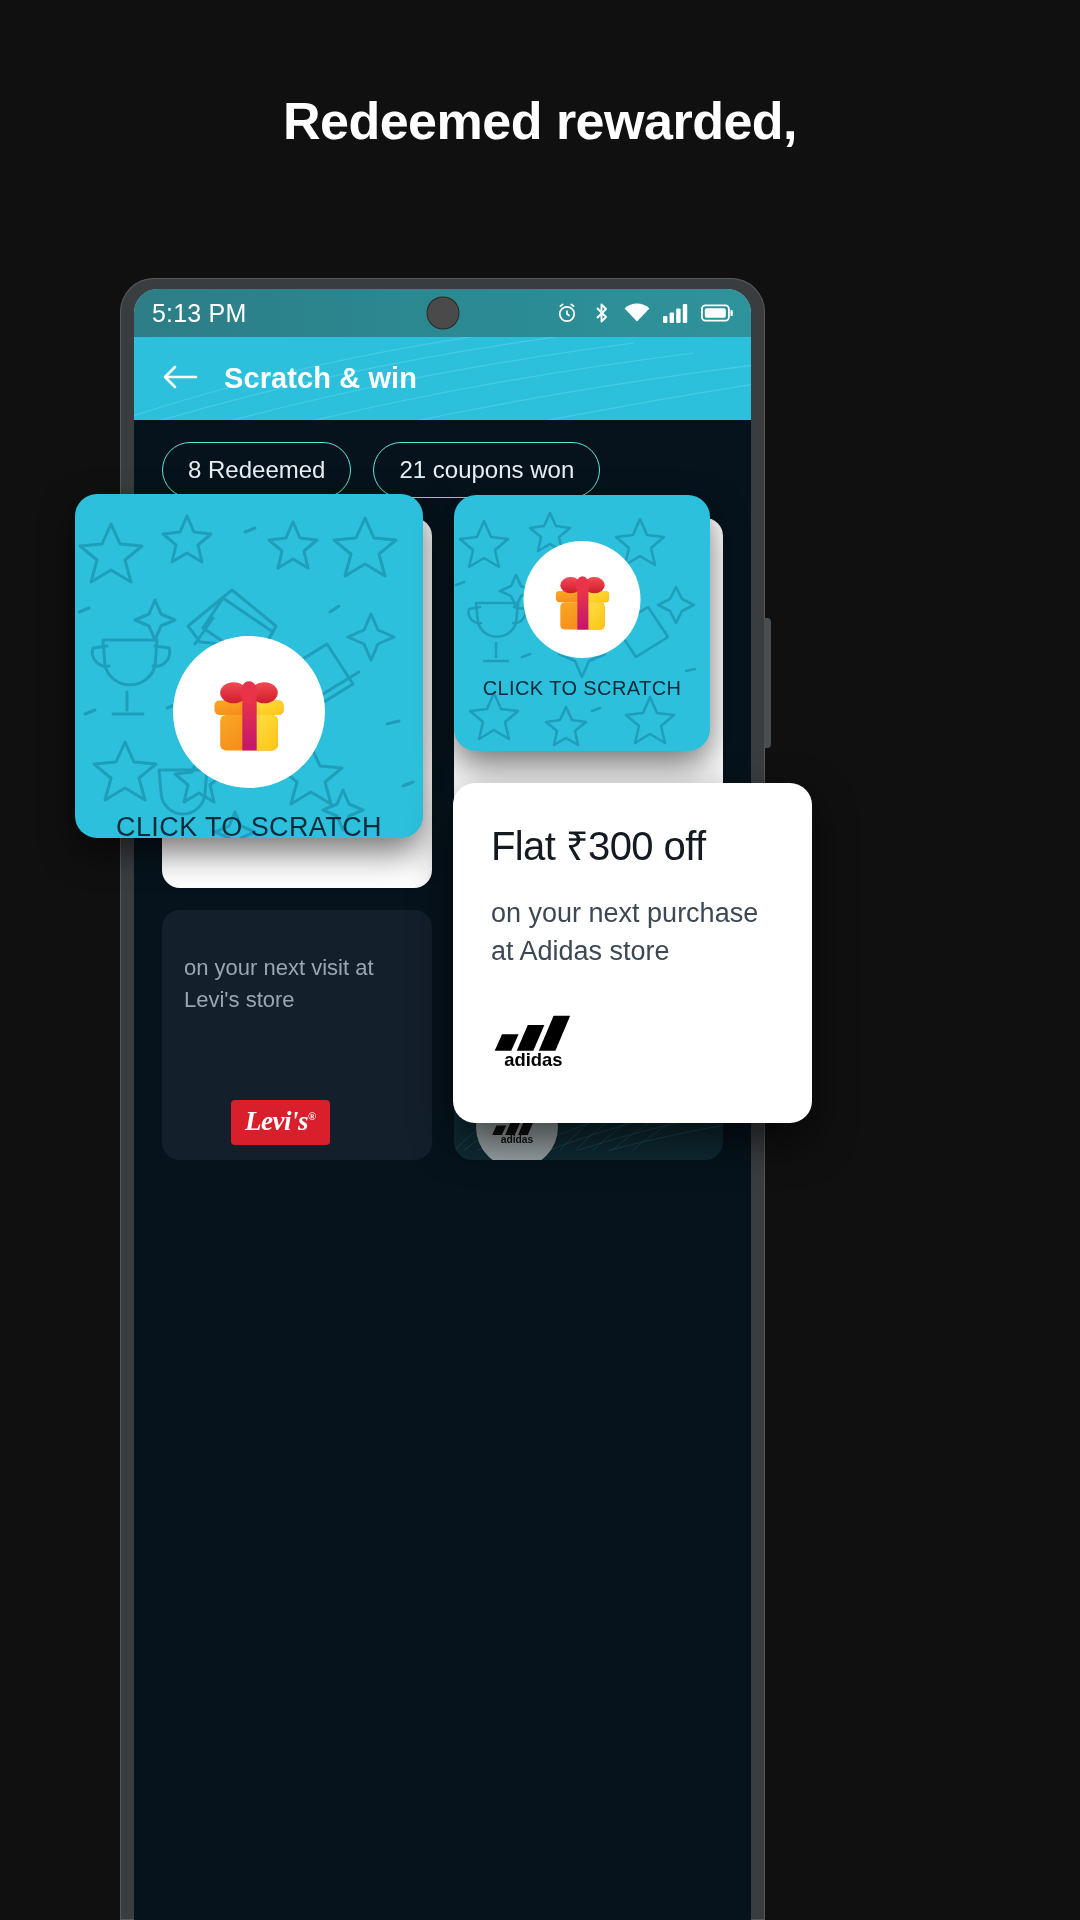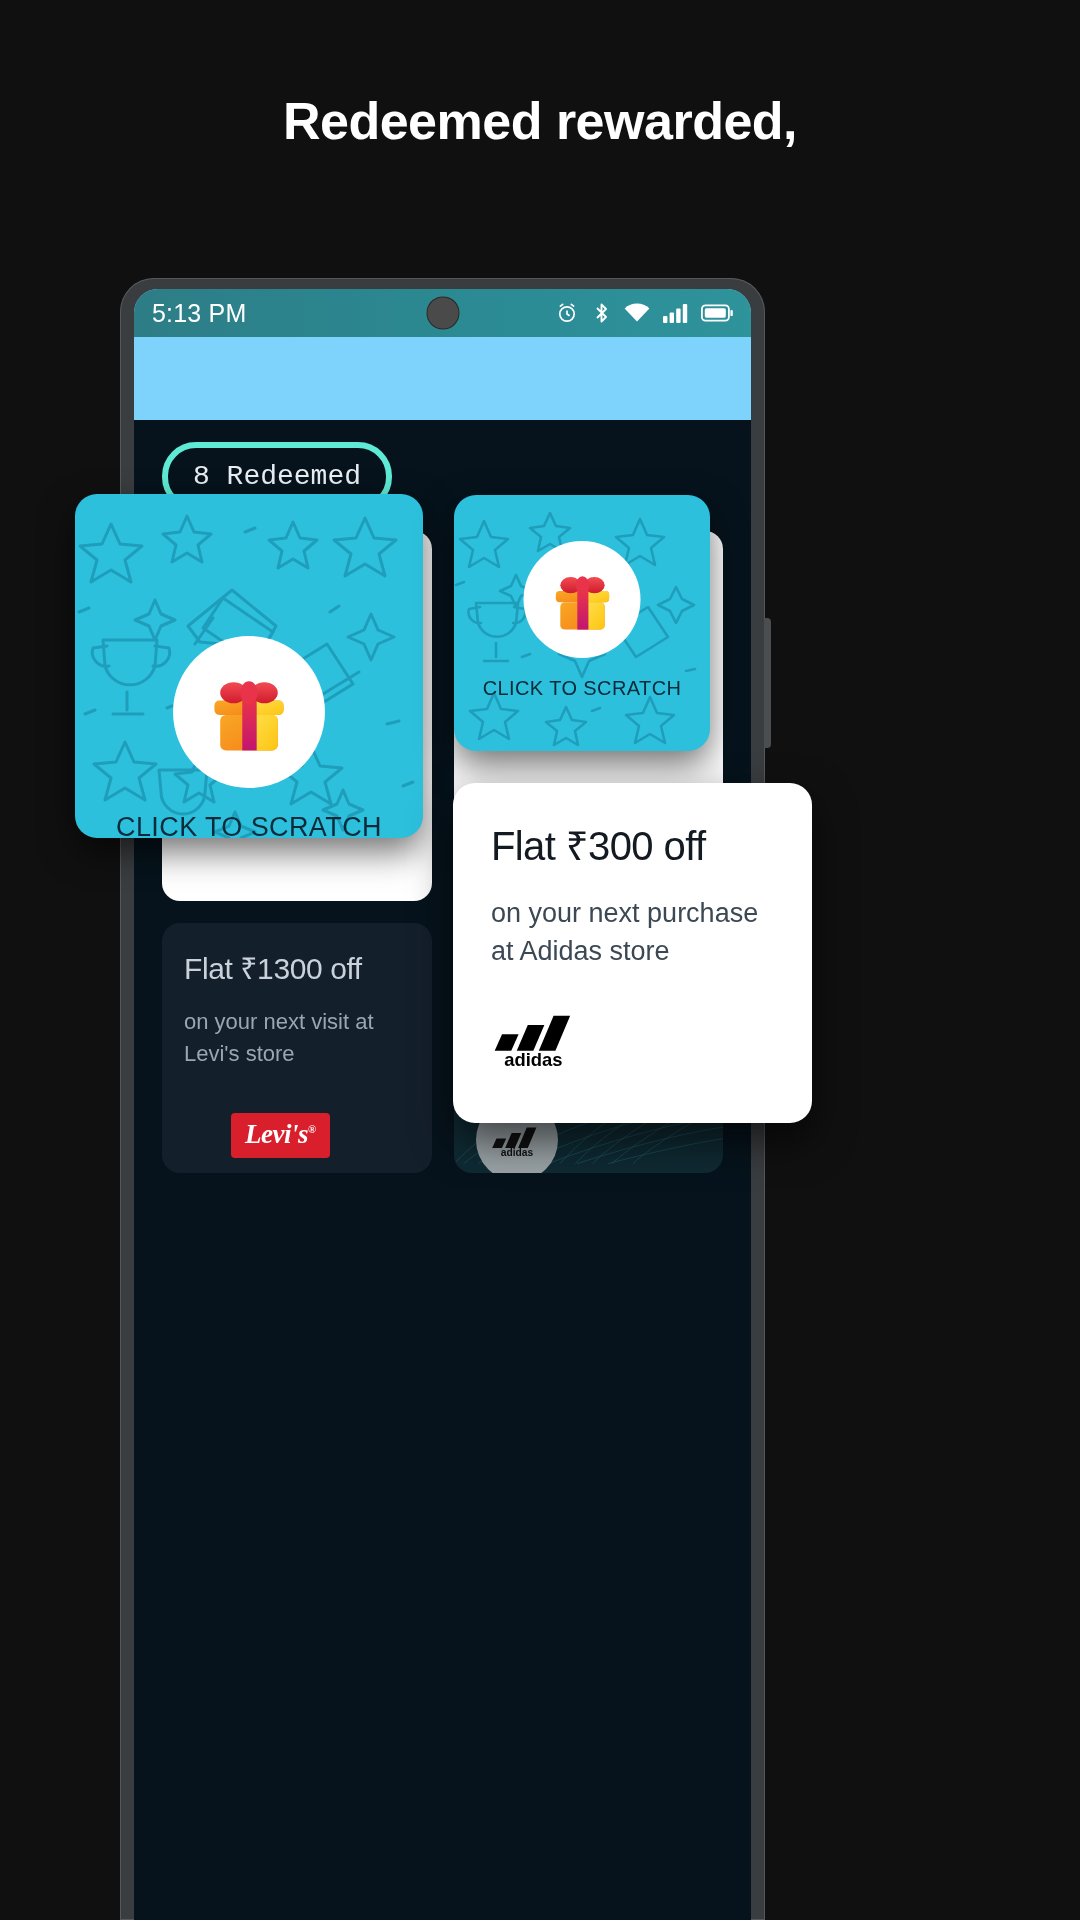--- a/index.html
+++ b/index.html
@@ -70,23 +70,23 @@
   }
   .appbar-title{ color:#fff; font-size:29px; font-weight:700; letter-spacing:.1px; }
 
   
   .appbody{
     position:absolute; left:0; top:131px; width:617px; height:1500px;
     background:#06131c;
   }
   .chiprow{ display:flex; gap:22px; padding:22px 28px 0 28px; }
   .chip{
-    border:6px solid #5eead4; border-radius:34px;
-    padding:13px 25px; color:#e9eef2; font-size:28px;
-    background:transparent; white-space:nowrap;font-family:Liberation Mono, monospace;
+    border:1px solid #5eead4; border-radius:34px;
+    padding:13px 25px; color:#e9eef2; font-size:24px;
+    background:transparent; white-space:nowrap;
   }
 
   
   .grid{
     display:grid; grid-template-columns:1fr 1fr; gap:22px;
     padding:20px 28px 0 28px;
   }
   .card{
     border-radius:18px; overflow:hidden; position:relative;
   }
@@ -208,25 +208,46 @@
           <span>
             <svg width="32" height="24" viewBox="0 0 32 17" fill="none">
               <rect x="0.9" y="0.9" width="27" height="15.2" rx="3.6" stroke="#fff" stroke-width="1.8"></rect>
               <rect x="3.8" y="3.8" width="21" height="9.4" rx="1.6" fill="#fff"></rect>
               <rect x="29.4" y="5.4" width="2.4" height="6.2" rx="1.2" fill="#fff"></rect>
             </svg>
           </span>
         </div>
       </div>
 
+      <div class="appbar">
+        <svg class="waves" viewBox="0 0 617 83" preserveAspectRatio="none">
+          <g fill="none" stroke="#63d4ea" stroke-width="1.2">
+            <path d="M-40 92 C 110 40, 250 10, 420 -12"></path>
+            <path d="M-40 104 C 120 52, 270 20, 450 -4"></path>
+            <path d="M-20 116 C 150 66, 300 32, 500 6"></path>
+            <path d="M20 124 C 190 78, 340 44, 560 16"></path>
+            <path d="M80 132 C 240 90, 400 56, 620 28"></path>
+            <path d="M160 140 C 300 104, 460 72, 640 44"></path>
+          </g>
+        </svg>
+        <div class="appbar-row">
+          <span>
+            <svg width="36" height="28" viewBox="0 0 36 28" fill="none" stroke="#fff" stroke-width="2.6" stroke-linecap="round" stroke-linejoin="round">
+              <path d="M34 14H3M13 4 3 14l10 10"></path>
+            </svg>
+          </span>
+          <span class="appbar-title">Scratch &amp; win</span>
+        </div>
+      </div>
 
       <div class="appbody">
 
         <div class="chiprow">
           <div class="chip">8 Redeemed</div>
+          <div class="chip">21 coupons won</div>
         </div>
 
         <div class="grid">
 
           <div class="card card-white">
             <div class="c-title">Flat ₹500 off</div>
             <div class="c-sub">
               <div>on your next purchase</div>
               <div>at Croma store</div>
             </div>
@@ -237,21 +258,20 @@
 
           <div class="card card-white">
             <div class="c-title">Flat ₹300 off</div>
             <div class="c-sub">
               <div>on your next purchase</div>
               <div>at Adidas store</div>
             </div>
           </div>
 
           <div class="card card-dark">
-            <div class="c-title">Flat ₹1300 off</div>
             <div class="c-sub">
               <div>on your next visit at</div>
               <div>Levi's store</div>
             </div>
             <div style="position:absolute;left:22px;top:190px;">
               <span class="levis">Levi's<sup>®</sup></span>
             </div>
           </div>
 
           <div class="card card-dark" style="background:#0f2a33;">

